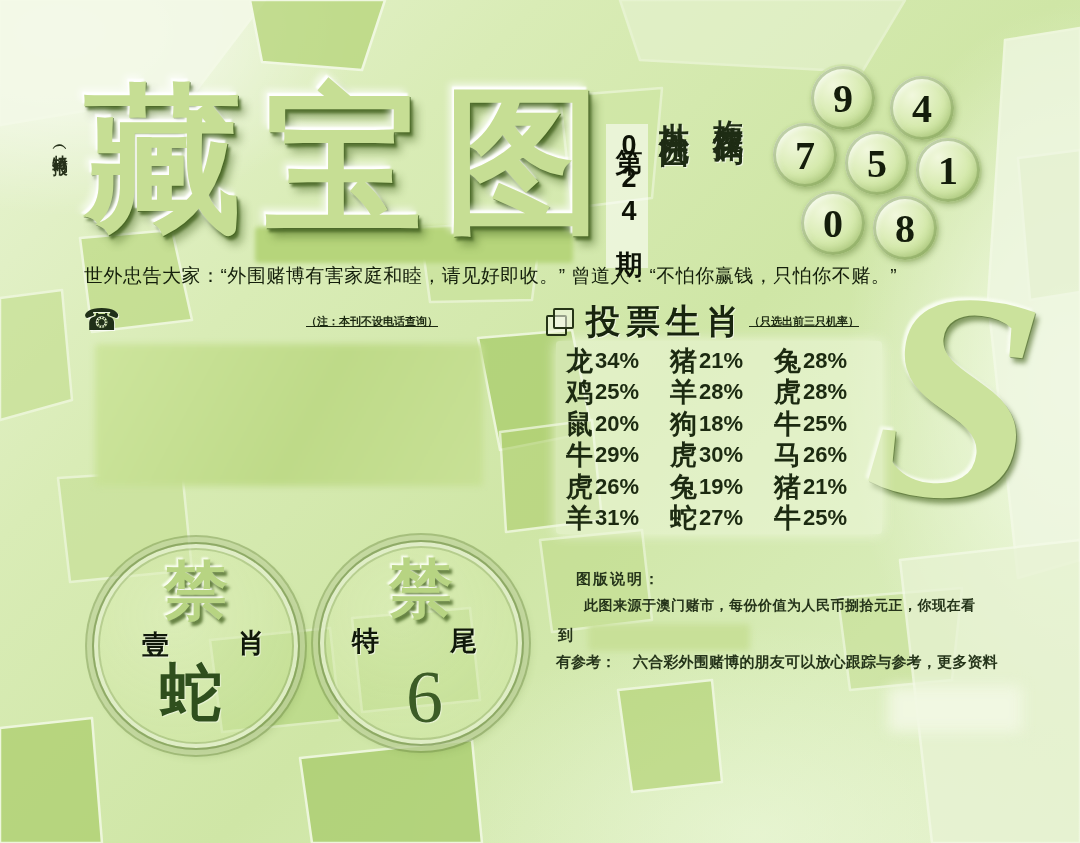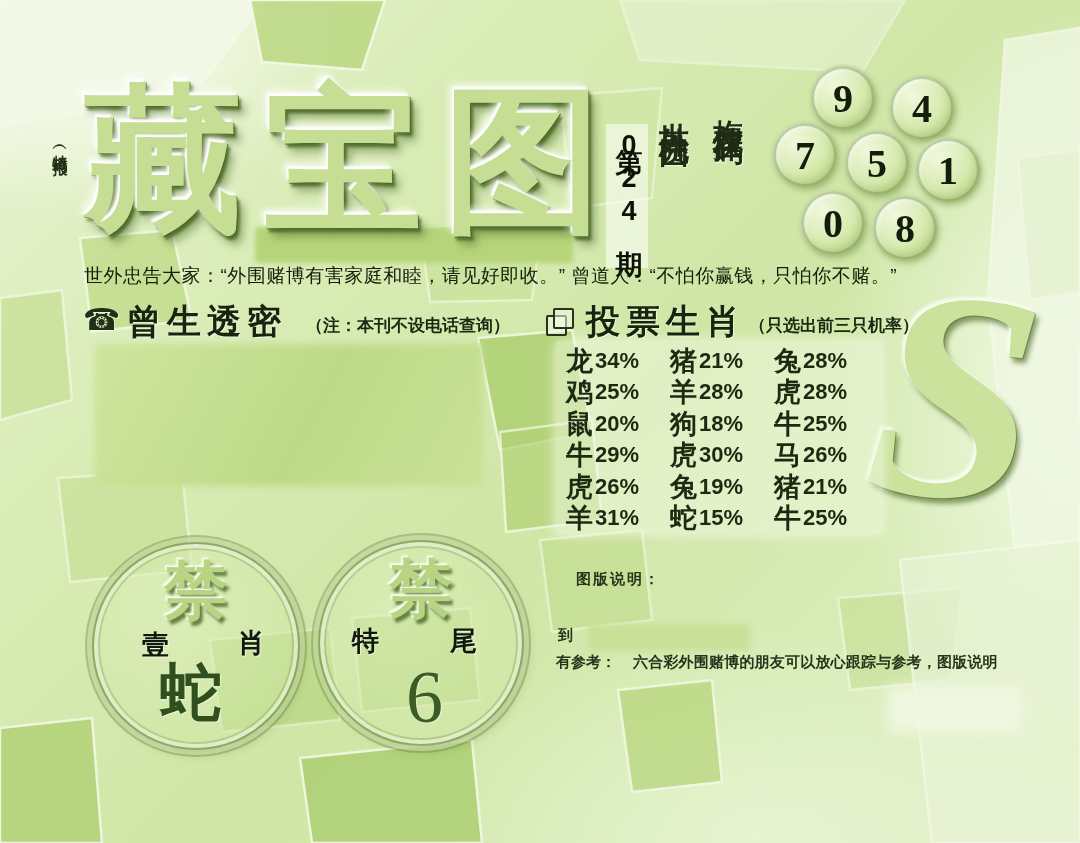--- a/index.html
+++ b/index.html
@@ -70,21 +70,21 @@
   
   .advice { left:84px; top:263px; font-size:19px; font-weight:normal; color:#141f0b;
     white-space:nowrap; letter-spacing:.5px; }
 
   
   .phone-icon { left:83px; top:305px; font-size:30px; color:#203018; line-height:1;
     text-shadow:1px 1px 0 rgba(255,255,255,.7); }
   .sec-title { font-size:34px; font-weight:bold; color:#18250e; letter-spacing:6px;
     font-family:"Liberation Serif","DejaVu Serif",serif; text-shadow:1px 1px 0 rgba(255,255,255,.6); white-space:nowrap; }
   .secret-title { left:127px; top:299px; }
-  .sec-note { font-size:17px; font-weight:bold; color:#1b2810; white-space:nowrap; }
+  .sec-note { font-size:11px; font-weight:bold; color:#1b2810; white-space:nowrap;text-decoration:underline; }
   .secret-note { left:306px; top:314px; }
   .papers-icon { left:546px; top:308px; width:28px; height:28px; }
   .papers-icon::before, .papers-icon::after { content:""; position:absolute; width:17px; height:17px;
     border:2px solid #263517; background:rgba(245,250,235,.55); border-radius:2px; }
   .papers-icon::before { left:0; top:7px; } .papers-icon::after { left:7px; top:0; }
   .vote-title { left:586px; top:299px; }
   .vote-note { left:749px; top:314px; }
 
   
   .vote-panel { left:556px; top:341px; width:326px; height:193px; z-index:4;
@@ -194,21 +194,20 @@
   <div class="ball b1">4</div>
   <div class="ball b2">7</div>
   <div class="ball b3">5</div>
   <div class="ball b4">1</div>
   <div class="ball b5">0</div>
   <div class="ball b6">8</div>
 
   <div class="layer advice">世外忠告大家：“外围赌博有害家庭和睦，请见好即收。” 曾道人：“不怕你赢钱，只怕你不赌。”</div>
 
   <div class="layer phone-icon">☎</div>
-  <div class="layer sec-title secret-title">曾生透密</div>
   <div class="layer sec-note secret-note">（注：本刊不设电话查询）</div>
 
   <div class="layer papers-icon"></div>
   <div class="layer sec-title vote-title">投票生肖</div>
   <div class="layer sec-note vote-note">（只选出前三只机率）</div>
 
   <div class="layer vote-panel"></div>
   <div class="layer vote-table">
     <div class="vote-cell">
         <span class="vc-a">龙</span>
@@ -269,21 +268,21 @@
     <div class="vote-cell">
         <span class="vc-a">猪</span>
         <span class="vc-v">21%</span>
       </div>
     <div class="vote-cell">
         <span class="vc-a">羊</span>
         <span class="vc-v">31%</span>
       </div>
     <div class="vote-cell">
         <span class="vc-a">蛇</span>
-        <span class="vc-v">15%</span>
+        <span class="vc-v">27%</span>
       </div>
     <div class="vote-cell">
         <span class="vc-a">牛</span>
         <span class="vc-v">25%</span>
       </div>
   </div>
 
 
   <div class="stamp stamp-1">
     <div class="wm">禁</div>
@@ -293,17 +292,18 @@
   </div>
 
   <div class="stamp stamp-2">
     <div class="wm">禁</div>
     <div class="st-lab s2-l">特</div>
     <div class="st-lab s2-r">尾</div>
     <div class="st-val s2-v">6</div>
   </div>
 
   <div class="layer note notes-heading">图版说明：</div>
+  <div class="layer note note-l1">此图来源于澳门赌市，每份价值为人民币捌拾元正，你现在看</div>
   <div class="layer note note-l2p">到</div>
   <div class="layer note note-l3p">有参考：</div>
-  <div class="layer note note-l3m">六合彩外围赌博的朋友可以放心跟踪与参考，图版说明</div>
+  <div class="layer note note-l3m">六合彩外围赌博的朋友可以放心跟踪与参考，更多资料</div>
 
 </div>
 
 </body></html>

